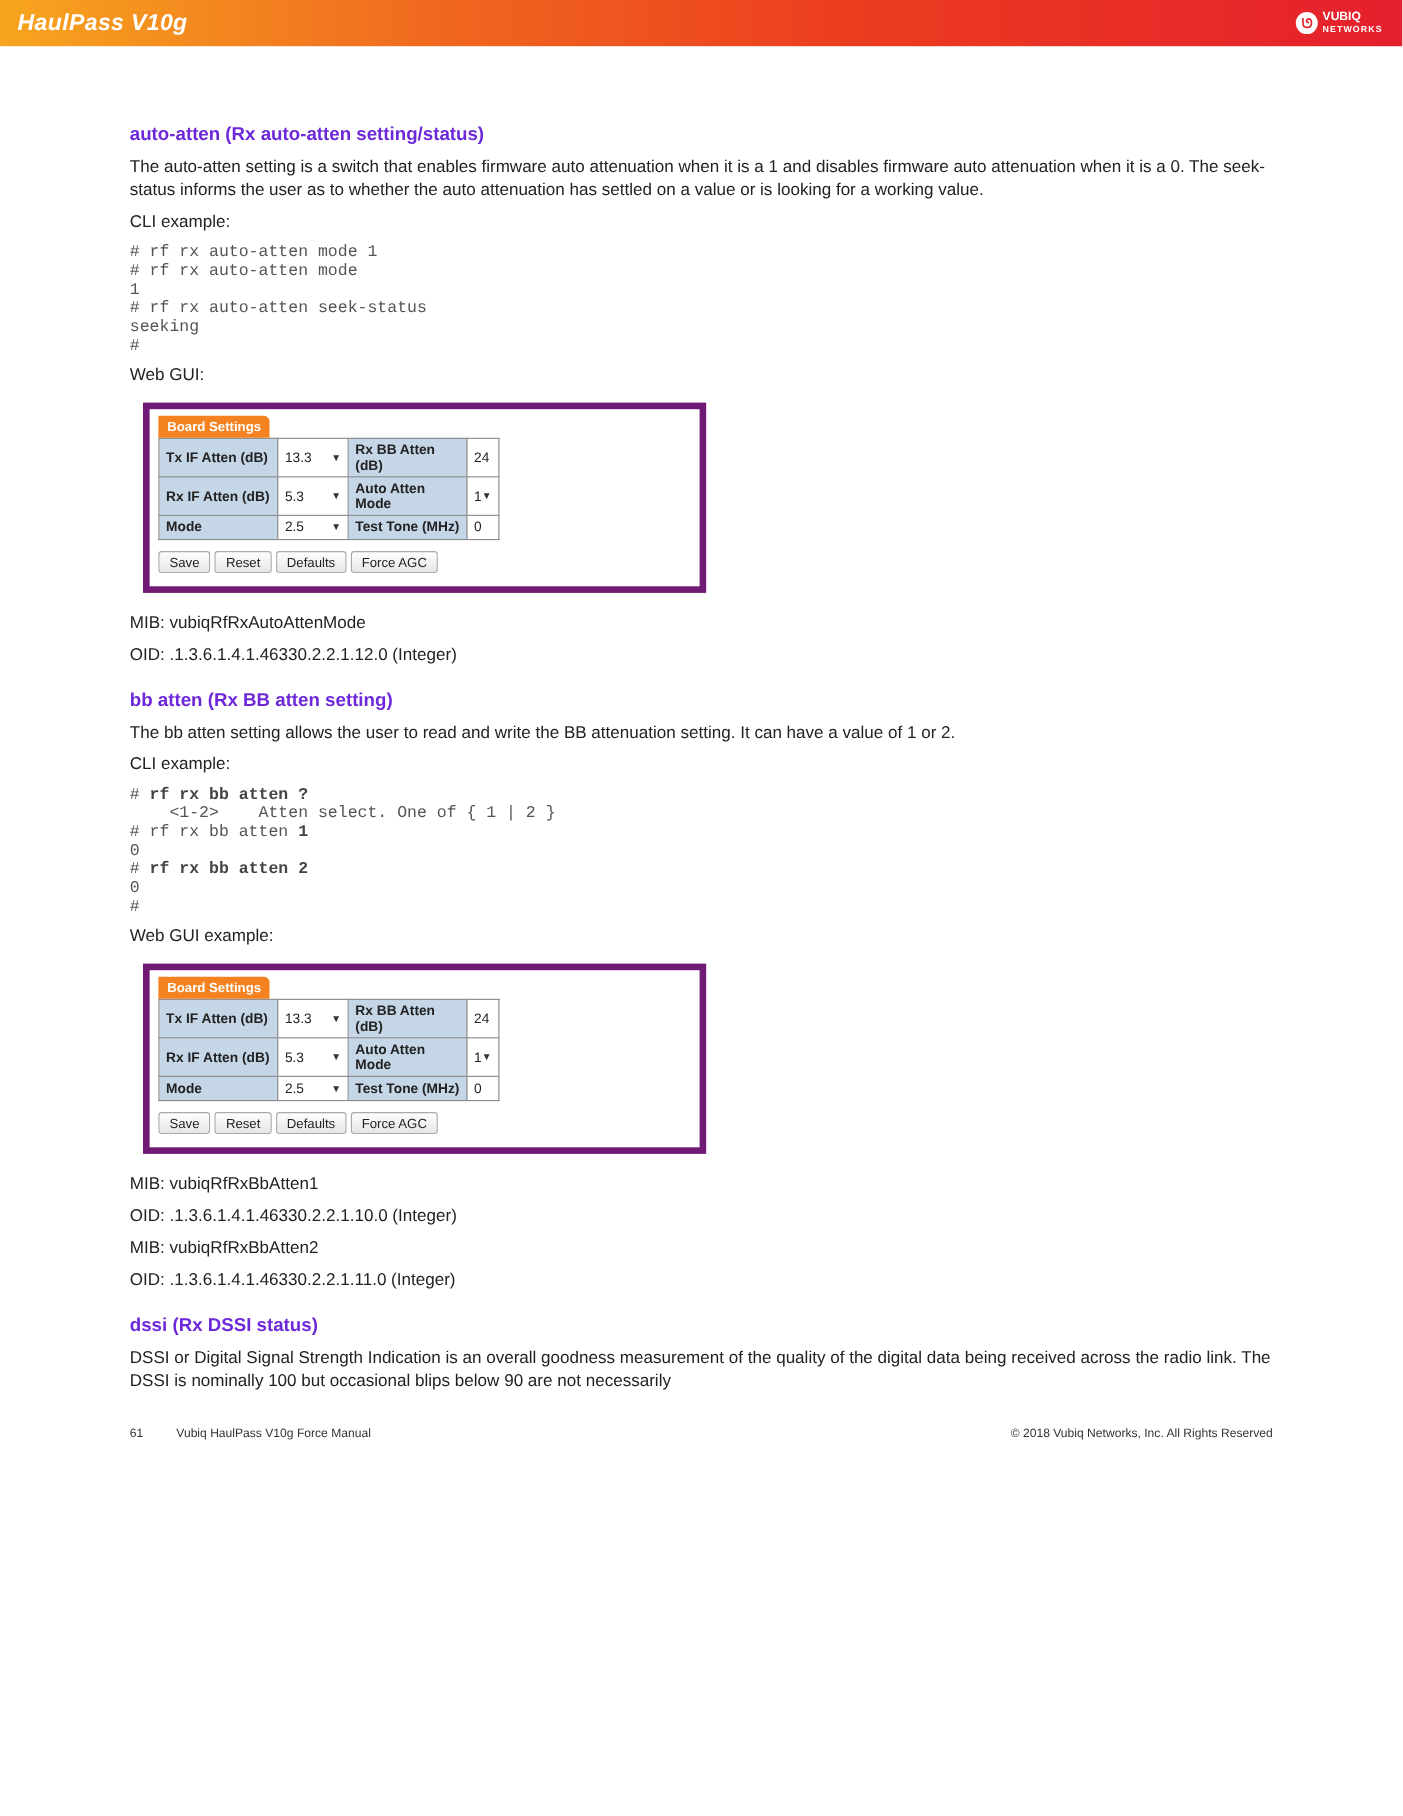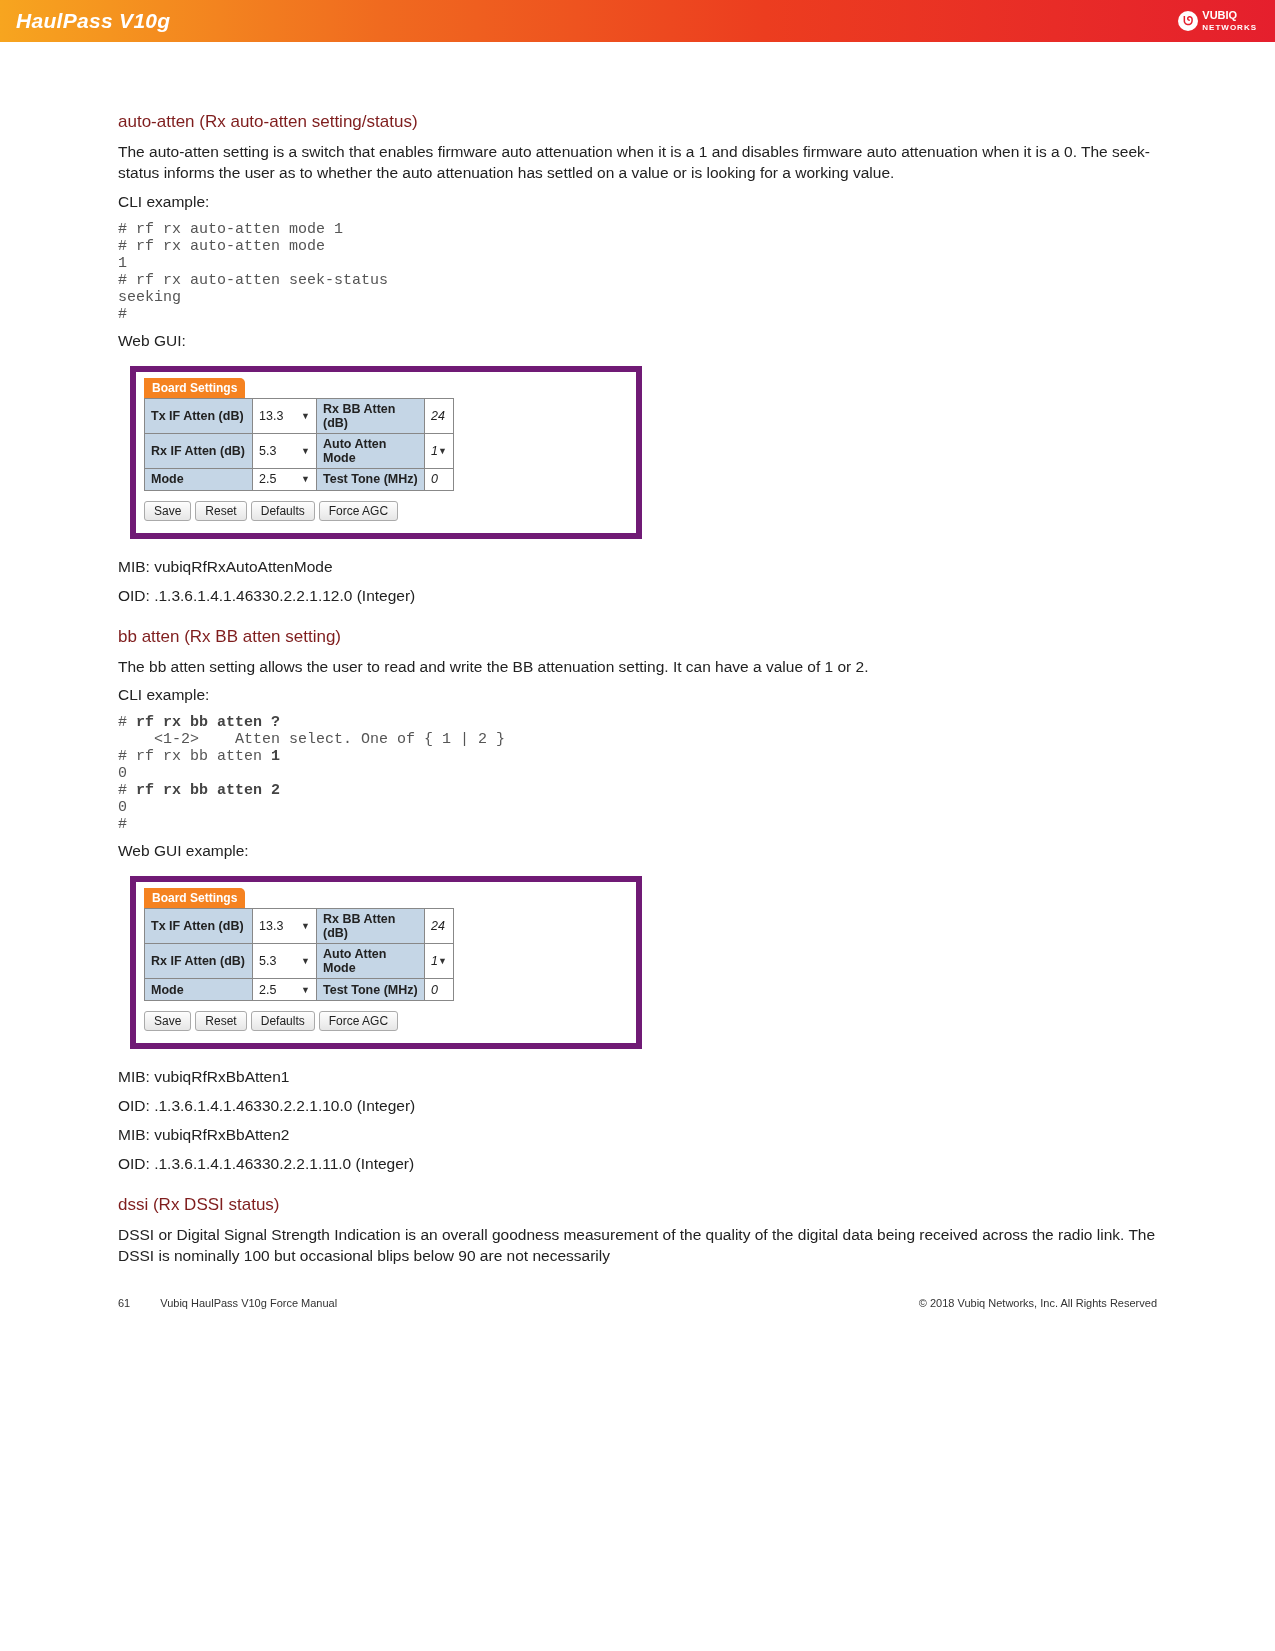--- a/index.html
+++ b/index.html
@@ -36,23 +36,23 @@
   .header-logo .circle {
     width: 20px; height: 20px; border-radius: 50%; background: #fff;
     display: inline-flex; align-items: center; justify-content: center;
     color: #e51f2d; font-weight: 800; font-size: 12px;
   }
   .header-logo .stack { line-height: 1; }
   .content {
     padding: 50px 118px 30px 118px;
   }
   h3.section {
-    color: #7f1d1d;
+    color: #6d28d9;
     font-size: 17px;
-    font-weight: 400;
+    font-weight: 700;
     margin: 20px 0 10px 0;
   }
   p.body {
     margin: 8px 0 8px 0;
     line-height: 1.35;
   }
   pre.code {
     font-family: "Courier New", monospace;
     font-size: 15px;
     white-space: pre;
@@ -87,21 +87,21 @@
     padding: 3px 6px;
     vertical-align: middle;
     height: 22px;
   }
   td.lbl {
     background: #c5d6e6;
     font-weight: 700;
     width: 108px;
   }
   td.fld { width: 64px; background: #fff; }
-  td.fld2 { width: 18px; background: #fff; font-style: italic; }
+  td.fld2 { width: 18px; background: #fff; }
   .dropdown {
     display: flex; align-items: center; justify-content: space-between;
   }
   .dd-arrow { font-size: 9px; color: #333; }
   .btn-row {
     display: flex; gap: 4px; margin: 10px 8px 4px 8px;
   }
   .btn {
     font-size: 12px;
     background: linear-gradient(#fefefe, #e6e6e6);

